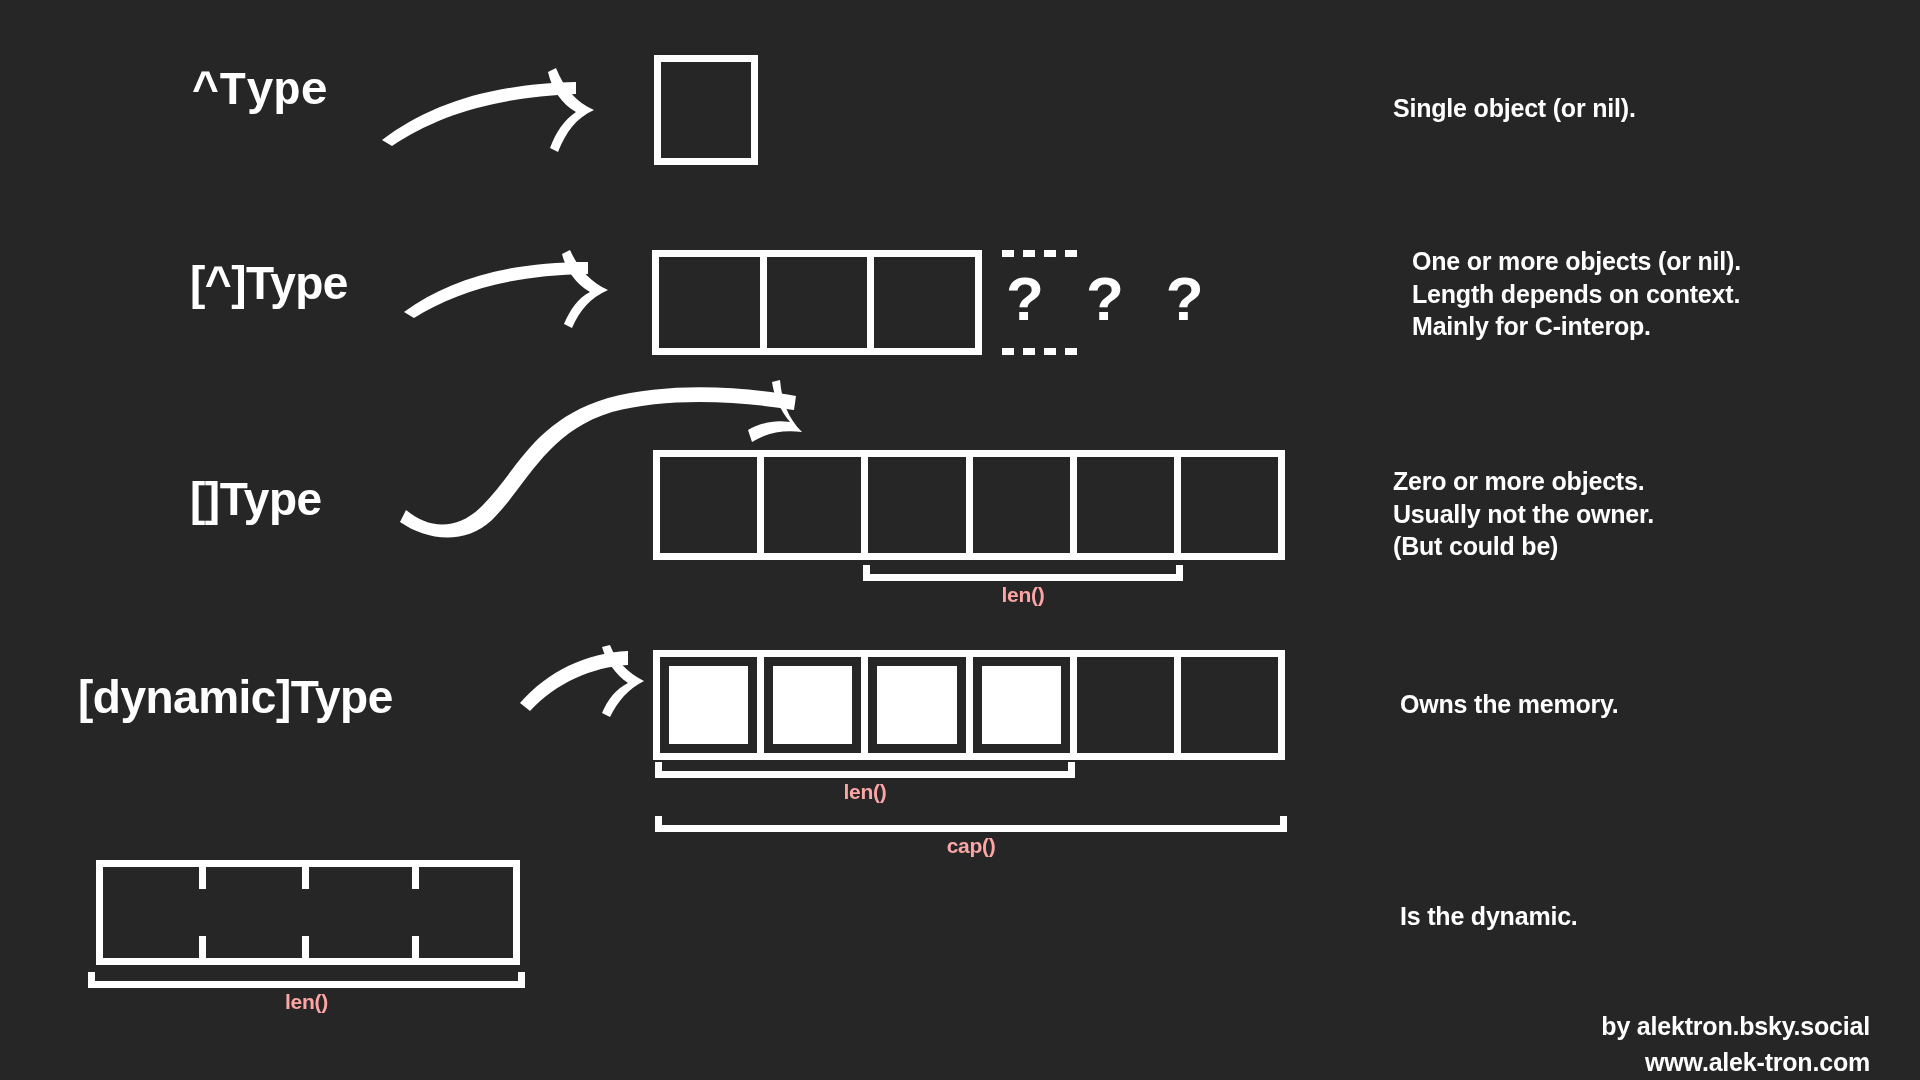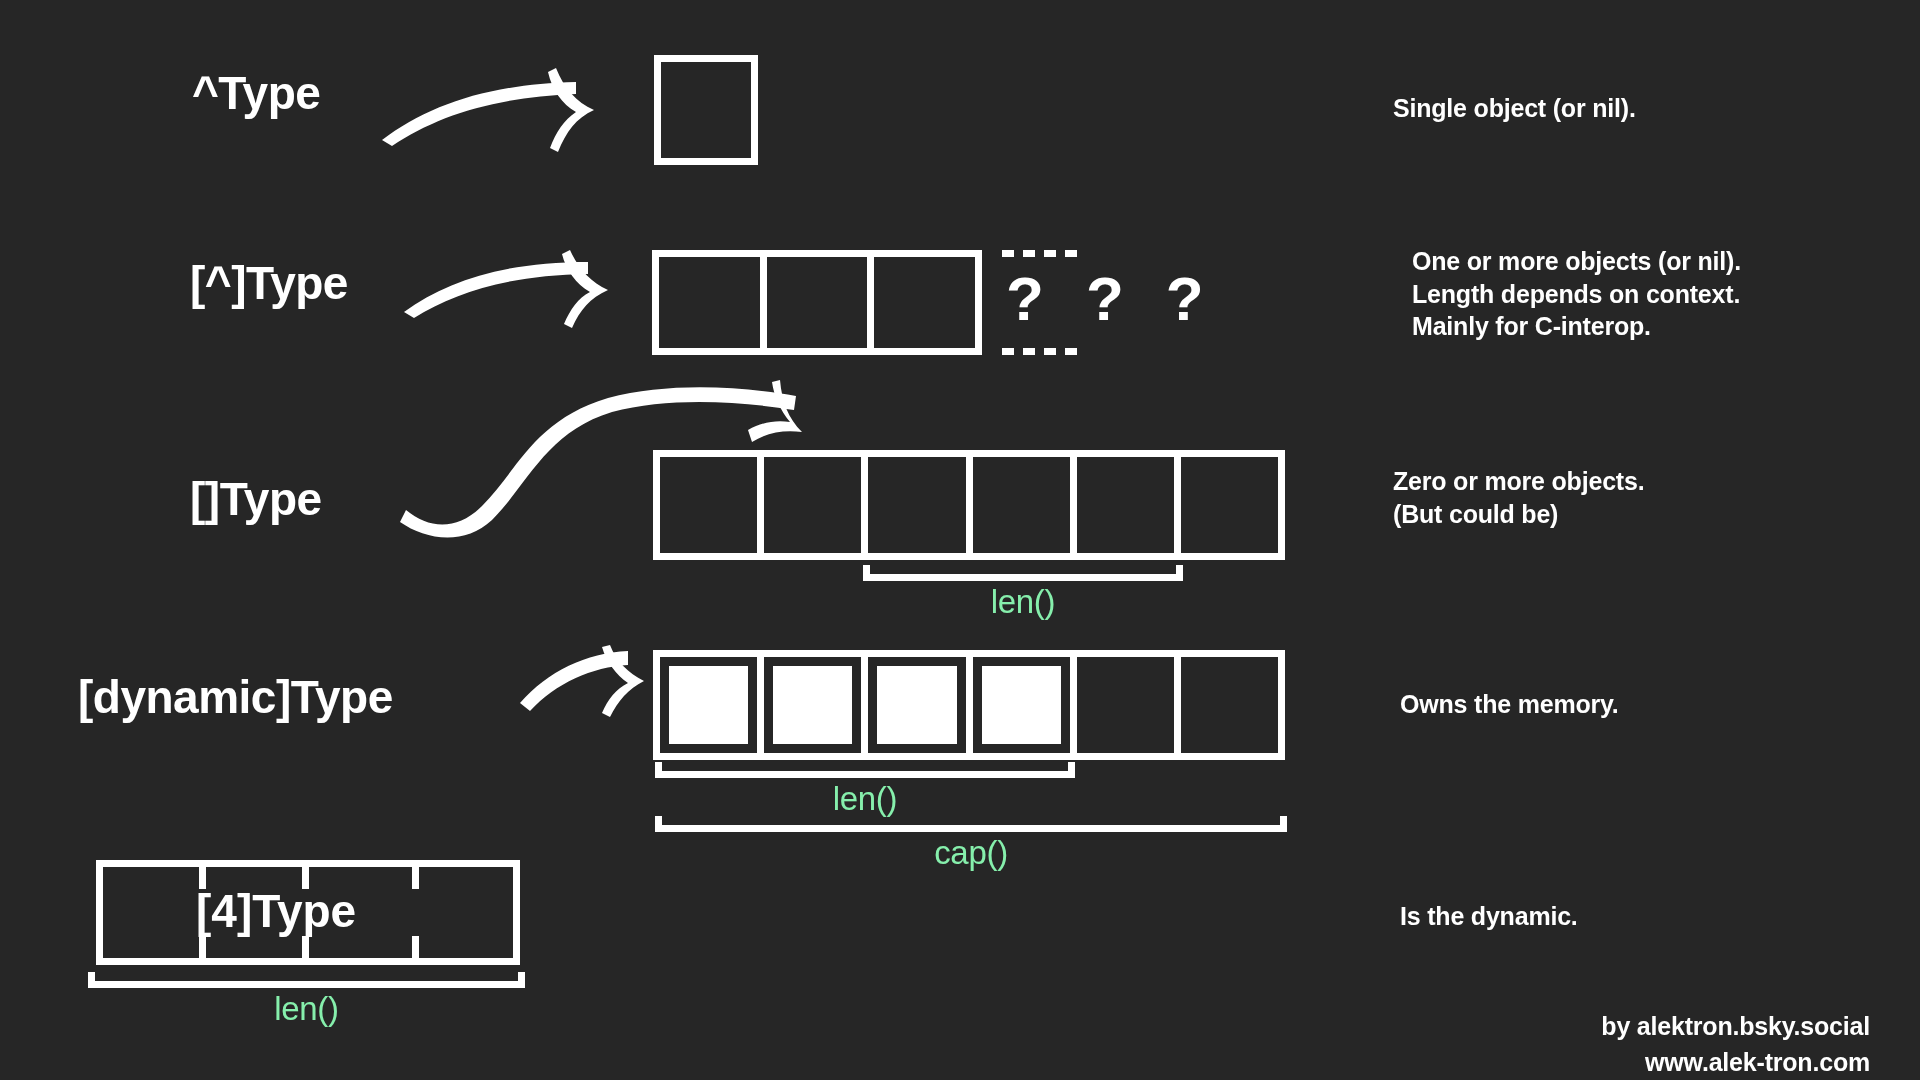--- a/index.html
+++ b/index.html
@@ -45,23 +45,23 @@
   .attribution {
     font-weight: bold;
     color: #ffffff;
     font-size: 25px;
     text-align: right;
     line-height: 1.45;
     letter-spacing: -0.2px;
   }
 
   .caption {
-    font-weight: normal;
-    color: #86efac;
-    font-size: 33px;
+    font-weight: bold;
+    color: #fca5a5;
+    font-size: 21px;
     text-align: center;
     letter-spacing: -0.3px;
   }
 
   
   .strip {
     position: absolute;
     display: flex;
     box-sizing: border-box;
     border: 7px solid #ffffff;
@@ -148,21 +148,21 @@
   }
 
   svg.arrow { position: absolute; overflow: visible; }
   svg.arrow path { fill: #ffffff; }
 </style>
 </head>
 <body>
 
 <div id="canvas">
 
-  <div class="type-label abs" style="left:192px; top:66px; font-size:46px;">^Type</div>
+  <div class="type-label abs" style="left:192px; top:66px; font-size:46px;font-family:Liberation Mono, monospace;">^Type</div>
 
   <svg class="arrow" style="left:380px; top:68px; width:270px; height:96px;" viewBox="0 0 270 96">
     <path d="M2,72 C50,36 110,16 196,14 L196,26 C116,29 58,47 12,78 Z"></path>
     <path d="M176,0 C184,20 196,34 214,42 C196,50 186,64 178,84 L170,80 C176,64 184,52 196,44 C182,36 172,22 168,4 Z"></path>
   </svg>
 
   <div class="single-box" style="left:654px; top:55px; width:104px; height:110px;"></div>
 
   <div class="desc abs" style="left:1393px; top:92px;">
     <div>Single object (or nil).</div>
@@ -220,20 +220,21 @@
     <div class="cell"></div>
     <div class="cell"></div>
     <div class="cell"></div>
   </div>
 
   <div class="bracket" style="left:863px; top:565px; width:320px;"></div>
   <div class="caption abs" style="left:863px; top:583px; width:320px;">len()</div>
 
   <div class="desc abs" style="left:1393px; top:443px;margin-top:22px;">
     <div>Zero or more objects.</div>
+    <div>Usually not the owner.</div>
     <div>(But could be)</div>
   </div>
 
   <div class="type-label abs" style="left:78px; top:670px; font-size:46px;">[dynamic]Type</div>
 
   <svg class="arrow" style="left:518px; top:645px; width:140px; height:90px;" viewBox="0 0 140 90">
     <path d="M2,58 C30,26 68,8 110,6 L110,20 C74,22 38,38 12,66 Z"></path>
     <path d="M92,0 C98,16 110,28 126,36 C110,44 100,56 92,72 L84,68 C90,54 98,44 110,38 C98,30 88,16 84,2 Z"></path>
   </svg>
 
@@ -258,21 +259,20 @@
 
   <div class="fixed-frame" style="left:96px; top:860px; width:424px; height:105px;">
   </div>
   <div class="tick" style="left:199px; top:867px; height:22px;"></div>
   <div class="tick" style="left:199px; top:936px; height:22px;"></div>
   <div class="tick" style="left:302px; top:867px; height:22px;"></div>
   <div class="tick" style="left:302px; top:936px; height:22px;"></div>
   <div class="tick" style="left:412px; top:867px; height:22px;"></div>
   <div class="tick" style="left:412px; top:936px; height:22px;"></div>
 
-  <div class="fixed-label" style="left:196px; top:884px; font-size:46px;">[4]Type</div>
 
   <div class="bracket" style="left:88px; top:972px; width:437px;"></div>
   <div class="caption abs" style="left:88px; top:990px; width:437px;">len()</div>
 
   <div class="desc abs" style="left:1400px; top:900px;">
     <div>Is the dynamic.</div>
   </div>
 
   <div class="attribution abs" style="left:1300px; top:1008px; width:570px;">
     <div>by alektron.bsky.social</div>

